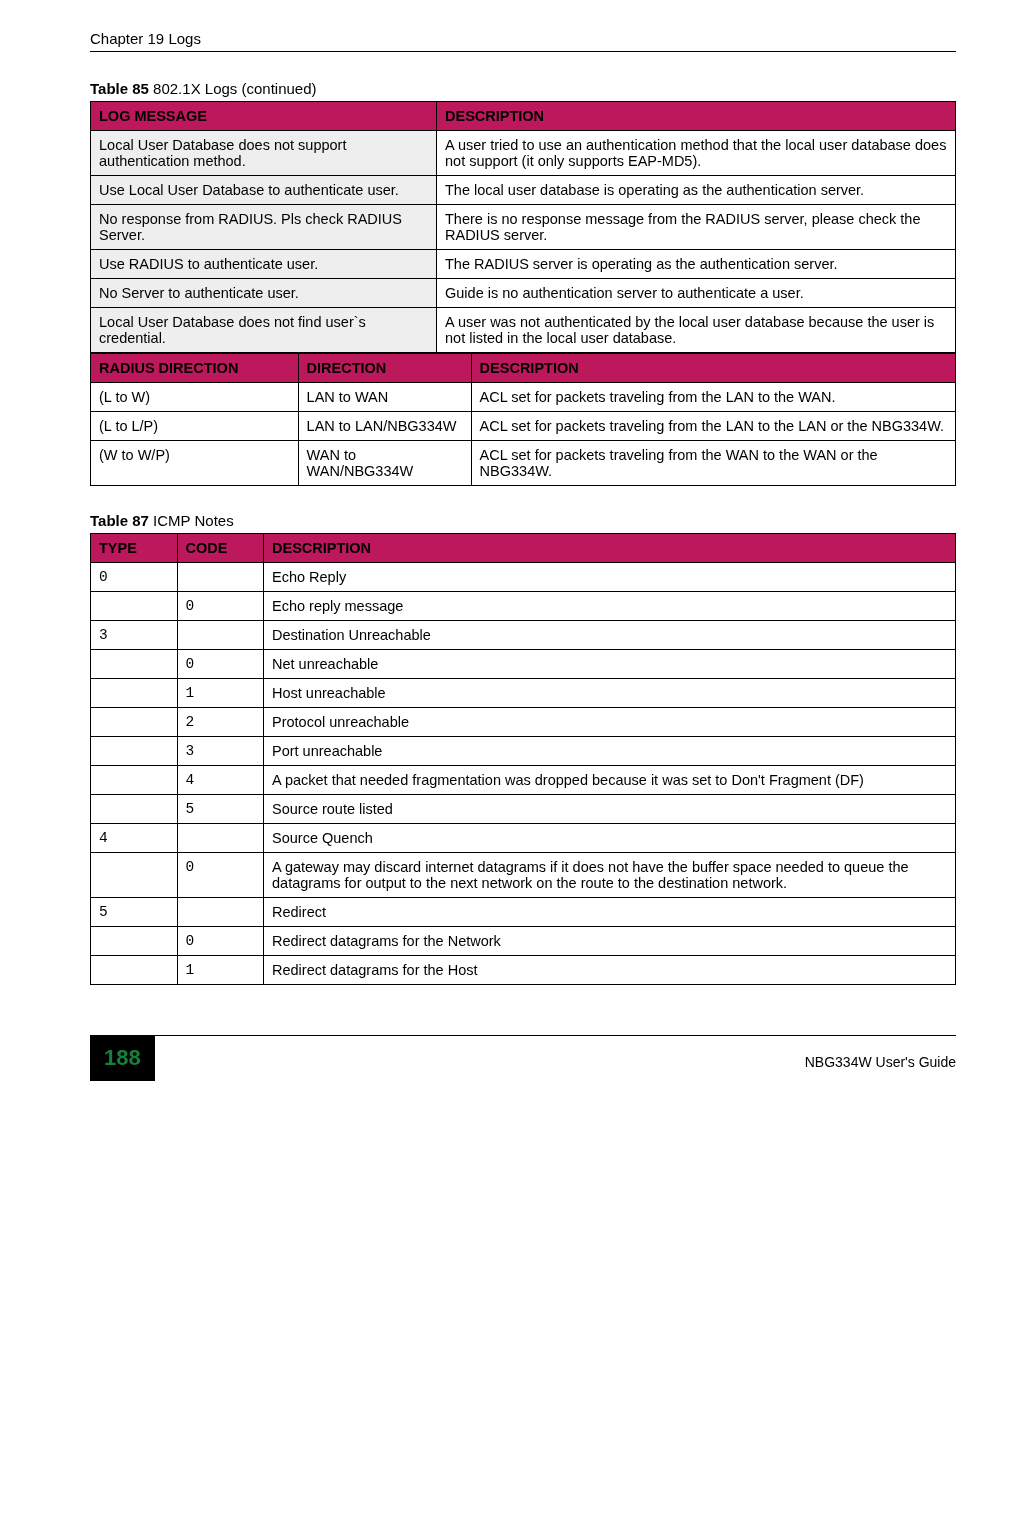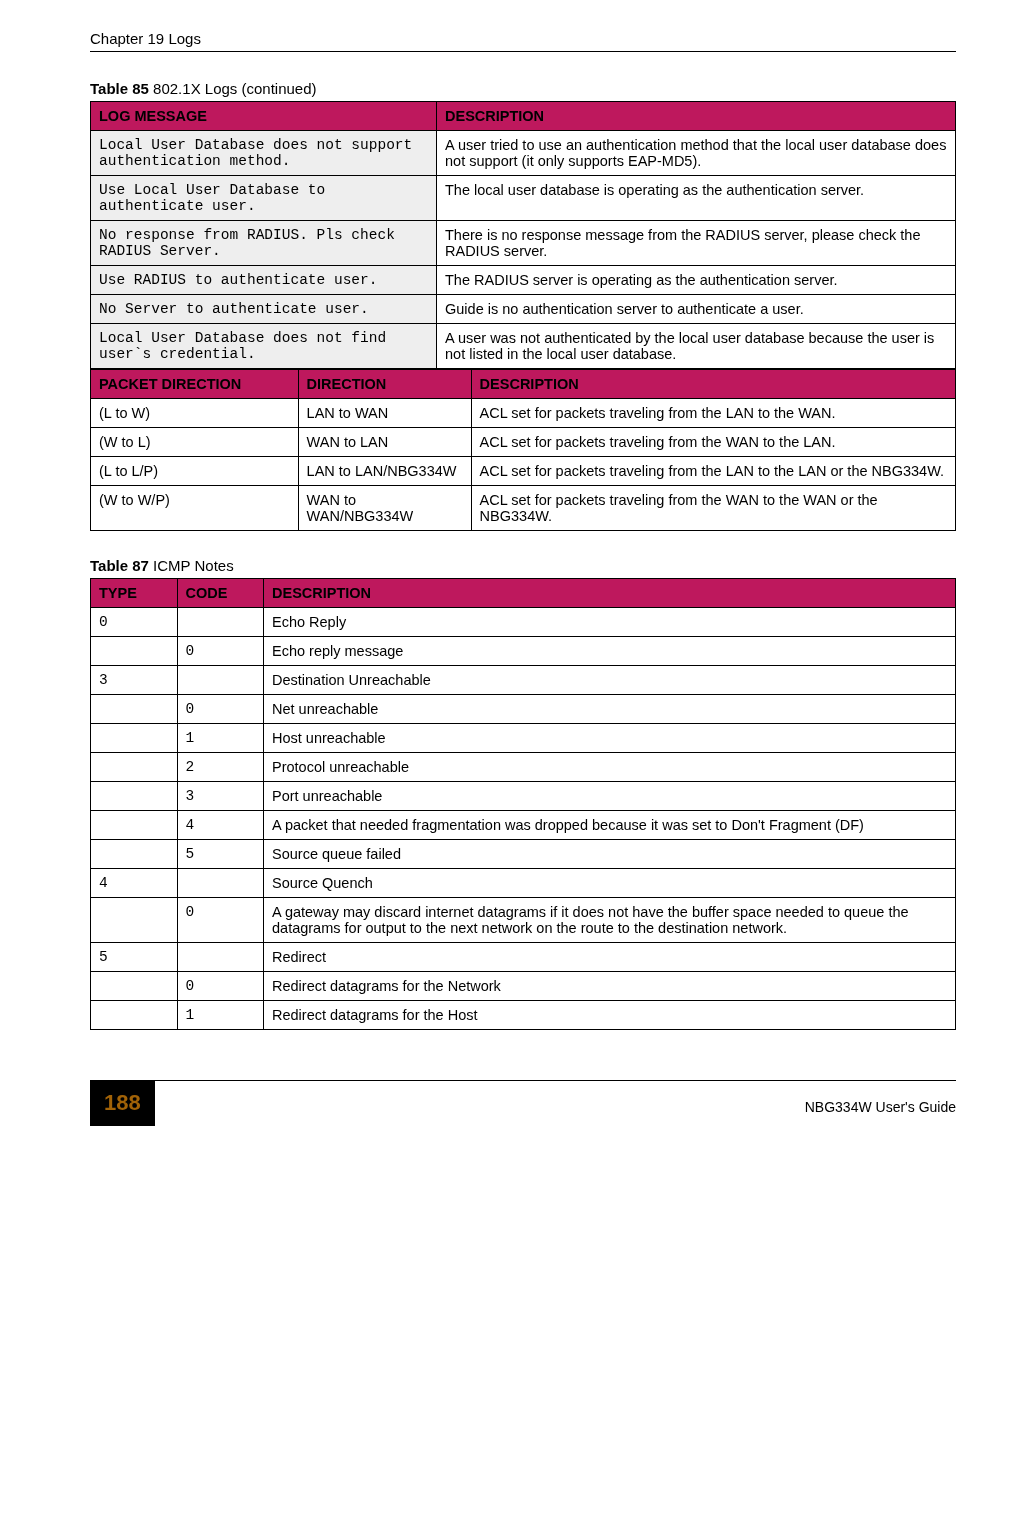--- a/index.html
+++ b/index.html
@@ -37,39 +37,39 @@
     border: 1px solid #000;
     padding: 6px 8px;
     text-align: left;
     vertical-align: top;
   }
   th {
     background: #be185d;
     font-weight: bold;
   }
   .mono {
-    font-family: Liberation Mono, monospace;
+    font-family: Liberation Sans, sans-serif;
     background: #eeeeee;
   }
   .t85 td:first-child { width: 40%; }
   .t86 td:nth-child(1), .t86 th:nth-child(1) { width: 24%; }
   .t86 td:nth-child(2), .t86 th:nth-child(2) { width: 20%; }
   .t86 td:nth-child(3), .t86 th:nth-child(3) { width: 56%; }
   .t87 td:nth-child(1), .t87 th:nth-child(1) { width: 10%; }
   .t87 td:nth-child(2), .t87 th:nth-child(2) { width: 10%; }
   .t87 td:nth-child(3), .t87 th:nth-child(3) { width: 80%; }
   .footer {
     display: flex;
     align-items: center;
     border-top: 1.5px solid #000;
     margin-top: 50px;
   }
   .page-num-box {
     background: #000;
-    color: #a16207;
+    color: #15803d;
     font-weight: bold;
     font-size: 22px;
     padding: 10px 14px;
     margin-top: -1px;
   }
   .guide-name {
     margin-left: auto;
     font-size: 14px;
     padding-top: 6px;
   }
@@ -119,35 +119,30 @@
         <tr>
           <td class="mono">Local User Database does not find user`s credential.</td>
           <td>A user was not authenticated by the local user database because the user is not listed in the local user database.</td>
         </tr>
       </tbody>
   </table>
 
   <table class="t86">
     <thead>
       <tr>
-        <th>PACKET DIRECTION</th>
+        <th>RADIUS DIRECTION</th>
         <th>DIRECTION</th>
         <th>DESCRIPTION</th>
       </tr>
     </thead>
     <tbody id="t86-body">
         <tr>
           <td>(L to W)</td>
           <td>LAN to WAN</td>
           <td>ACL set for packets traveling from the LAN to the WAN.</td>
-        </tr>
-        <tr>
-          <td>(W to L)</td>
-          <td>WAN to LAN</td>
-          <td>ACL set for packets traveling from the WAN to the LAN.</td>
         </tr>
         <tr>
           <td>(L to L/P)</td>
           <td>LAN to LAN/NBG334W</td>
           <td>ACL set for packets traveling from the LAN to the LAN or the NBG334W.</td>
         </tr>
         <tr>
           <td>(W to W/P)</td>
           <td>WAN to WAN/NBG334W</td>
           <td>ACL set for packets traveling from the WAN to the WAN or the NBG334W.</td>
@@ -203,21 +198,21 @@
           <td>Port unreachable</td>
         </tr>
         <tr>
           <td class="monocell"></td>
           <td class="monocell">4</td>
           <td>A packet that needed fragmentation was dropped because it was set to Don't Fragment (DF)</td>
         </tr>
         <tr>
           <td class="monocell"></td>
           <td class="monocell">5</td>
-          <td>Source queue failed</td>
+          <td>Source route listed</td>
         </tr>
         <tr>
           <td class="monocell">4</td>
           <td class="monocell"></td>
           <td>Source Quench</td>
         </tr>
         <tr>
           <td class="monocell"></td>
           <td class="monocell">0</td>
           <td>A gateway may discard internet datagrams if it does not have the buffer space needed to queue the datagrams for output to the next network on the route to the destination network.</td>

